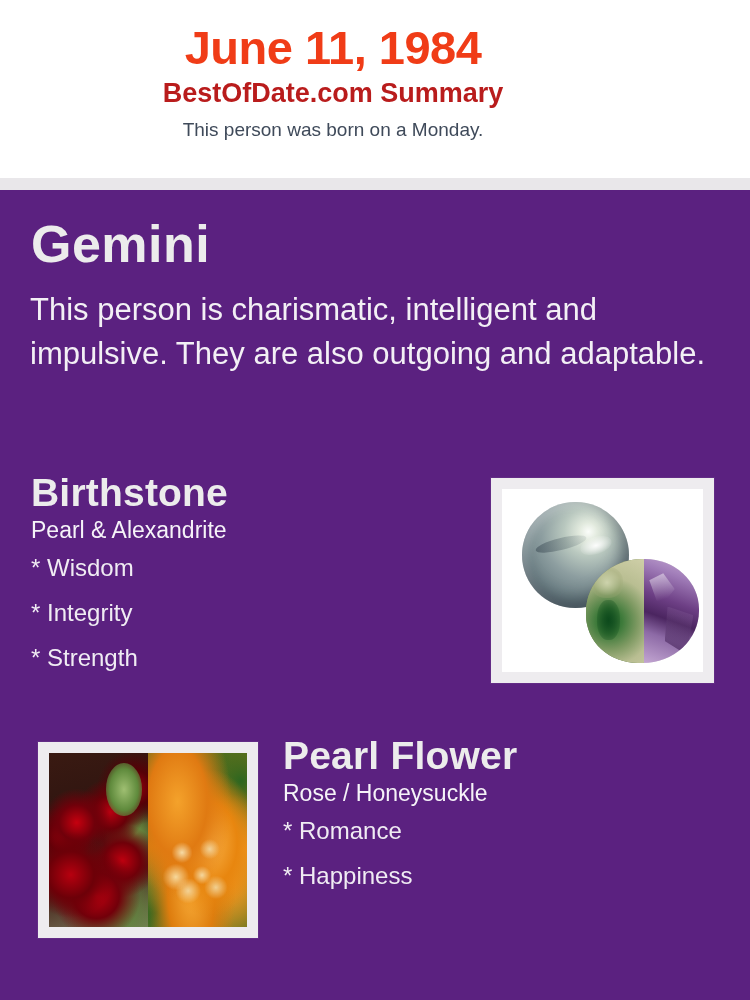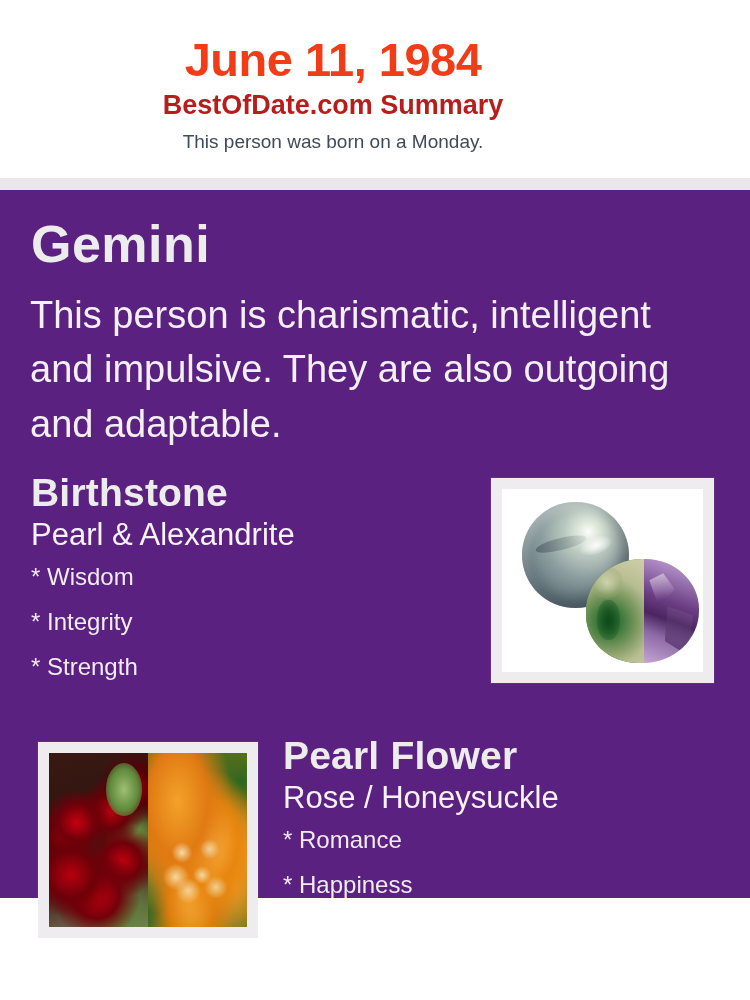--- a/index.html
+++ b/index.html
@@ -10,21 +10,21 @@
     overflow:hidden;
   }
   #card {
     position:relative;
     width:750px; height:1000px;
     background:#ffffff;
   }
 
   
   .header {
-    position:absolute; left:0; top:12px; width:666px; height:178px;
+    position:absolute; left:0; top:0; width:666px; height:178px;
     background:#ffffff;
     text-align:center;
   }
   .date-title {
     margin-top:22px;
     font-size:47px;
     font-weight:bold;
     color:#f03c17;
     letter-spacing:-0.5px;
     line-height:1.12;
@@ -43,47 +43,47 @@
     color:#3f4a5a;
     line-height:1.15;
   }
   .divider {
     position:absolute; left:0; top:178px; width:750px; height:12px;
     background:#e9e7ea;
   }
 
   
   .panel {
-    position:absolute; left:0; top:190px; width:750px; height:708px;
+    position:absolute; left:0; top:190px; width:750px; height:810px;
     background:#5b2180;
     padding-left:48px;
   }
 
   .sign-name {
     position:absolute; left:31px; top:28px;
     font-size:52px; font-weight:bold; color:#ececec;
     letter-spacing:0.5px; line-height:1;
   }
   .sign-desc {
     position:absolute; left:30px; top:98px; width:690px;
-    font-size:38px; font-weight:normal; color:#f3f0f5;
+    font-size:31px; font-weight:normal; color:#f3f0f5;
     line-height:1.43;
   }
 
   
   .stone-block {
     position:absolute; left:31px; top:283px; width:440px;
   }
   .block-title {
     font-size:39px; font-weight:bold; color:#ececec;
     line-height:1.05; letter-spacing:0.2px;
   }
   .block-sub {
     margin-top:4px;
-    font-size:31px; font-weight:normal; color:#f6f3f8;
+    font-size:23px; font-weight:normal; color:#f6f3f8;
     line-height:1.1;
   }
   .traits { margin-top:11px; }
   .trait {
     font-size:24px; font-weight:normal; color:#f0ecf3;
     line-height:1.0; margin-bottom:21px;margin-top:13px;
   }
 
   
   .frame {

